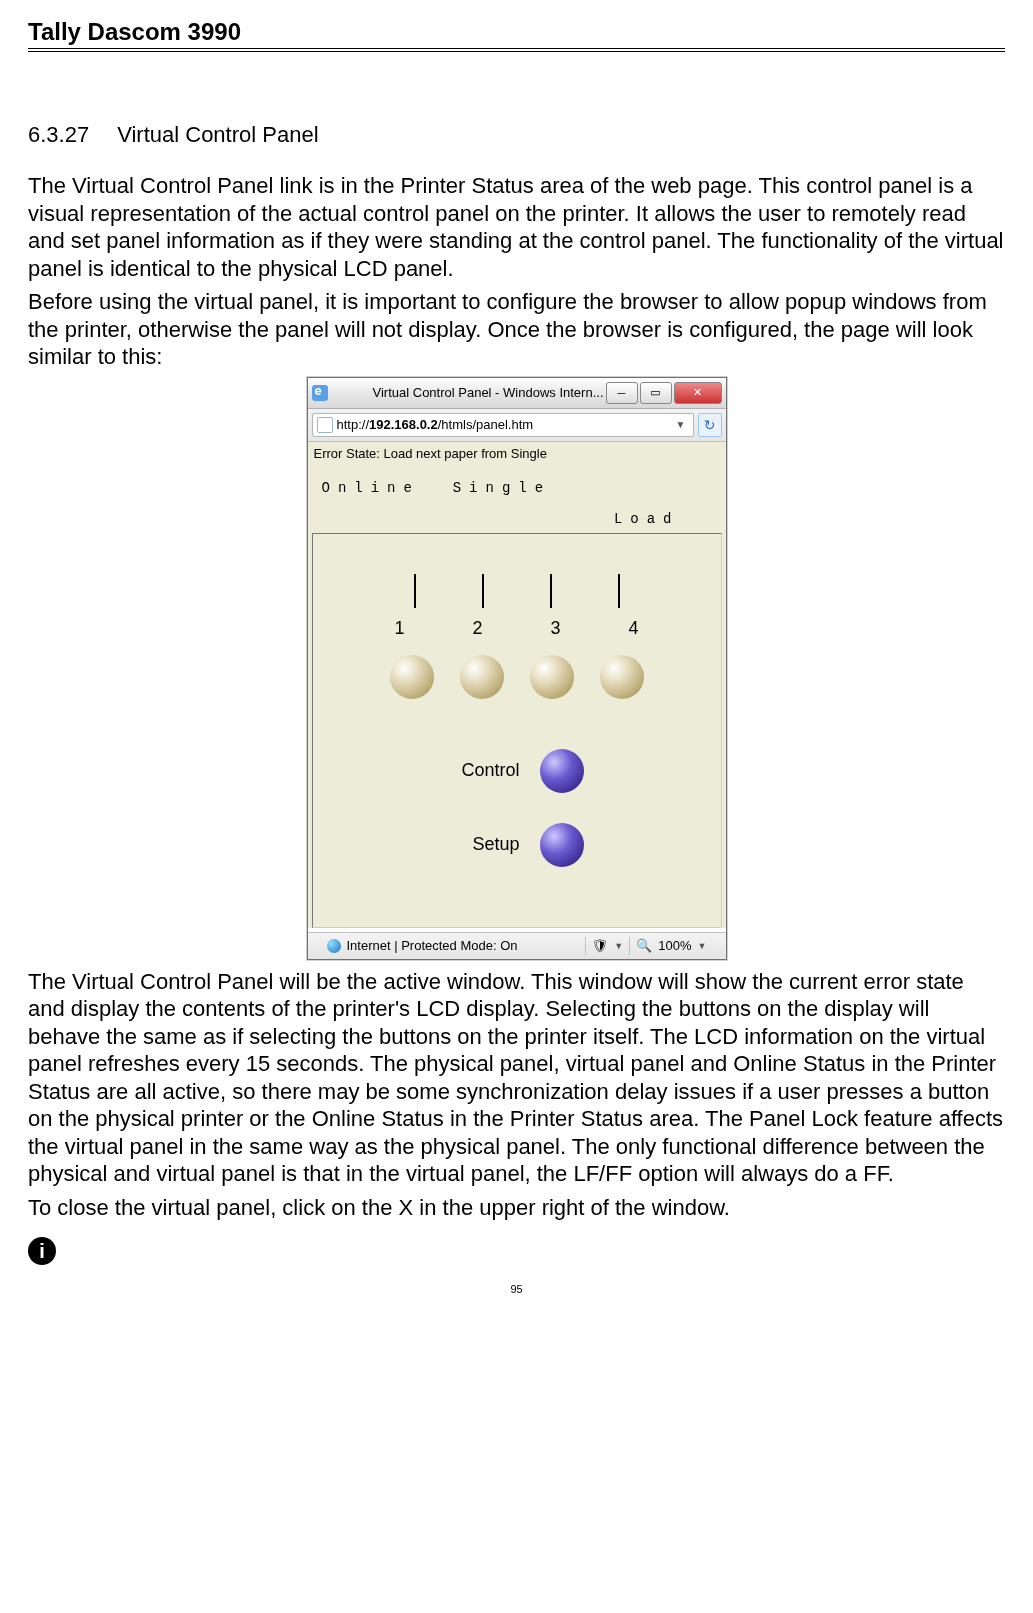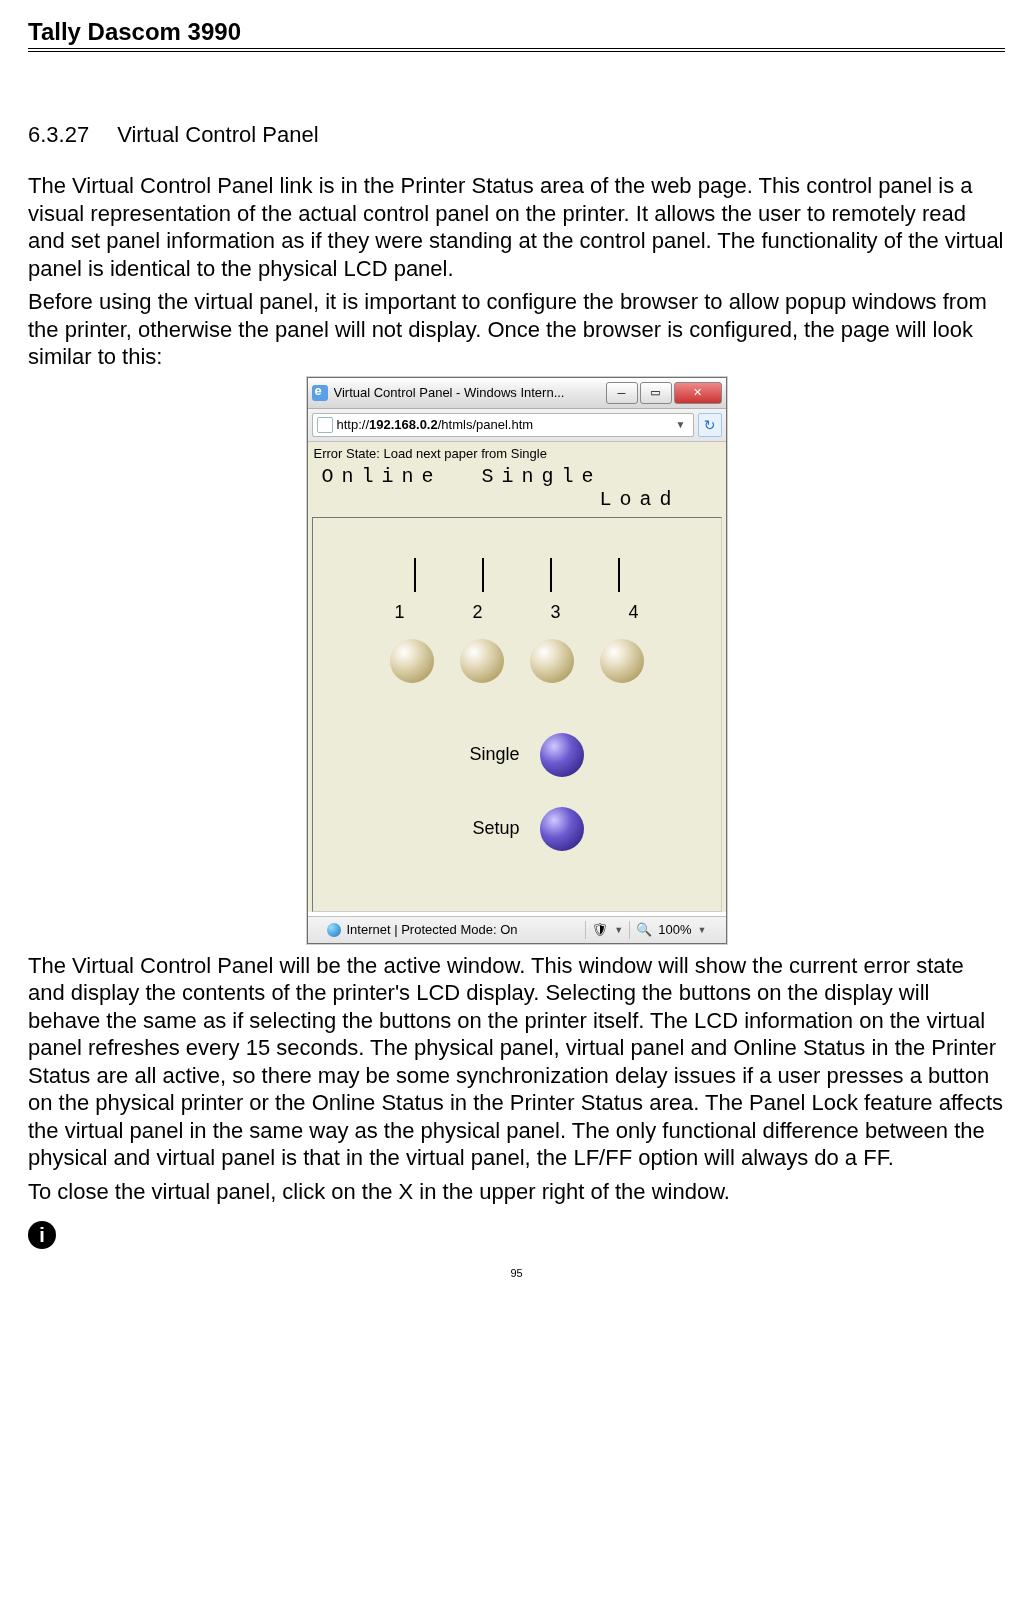--- a/index.html
+++ b/index.html
@@ -45,20 +45,21 @@
       background: #fff;
       box-shadow: 0 0 0 1px #d0d0d0;
     }
     .titlebar {
       height: 30px;
       background: linear-gradient(#ffffff, #e8e8e8, #d8d8d8);
       display: flex;
       align-items: center;
       padding: 0 4px;
       border-bottom: 1px solid #b0b0b0;
+      text-align: right;
     }
     .favicon {
       width: 16px;
       height: 16px;
       margin-right: 6px;
       background: #5aa0e6;
       border-radius: 3px;
       position: relative;
     }
     .favicon::after {
@@ -151,24 +152,25 @@
     .error-state {
       font-size: 13px;
       padding: 4px 6px;
       background: #ececd8;
     }
     .lcd {
       margin: 0 6px 6px 6px;
     }
     .lcd-line {
       font-family: "Courier New", monospace;
-      font-size: 20px;
+      font-size: 14px;
       letter-spacing: 8px;
       padding: 0 8px;
       white-space: pre;
+      margin-top: 15px;
     }
     .lcd-line.right {
       text-align: right;
       padding-right: 40px;
     }
     .panel-body {
       background: #ececd8;
       border: 1px inset #ccc;
       margin: 4px;
       padding: 40px 20px 60px 20px;
@@ -318,21 +320,21 @@
             <div class="num">3</div>
             <div class="num">4</div>
           </div>
           <div class="balls-row">
             <div class="ball beige"></div>
             <div class="ball beige"></div>
             <div class="ball beige"></div>
             <div class="ball beige"></div>
           </div>
           <div class="labeled-row">
-            <div class="lbl">Single</div>
+            <div class="lbl">Control</div>
             <div class="ball purple"></div>
           </div>
           <div class="labeled-row" style="margin-top:30px;">
             <div class="lbl">Setup</div>
             <div class="ball purple"></div>
           </div>
         </div>
       </div>
       <div class="statusbar">
         <div class="globe"></div>

